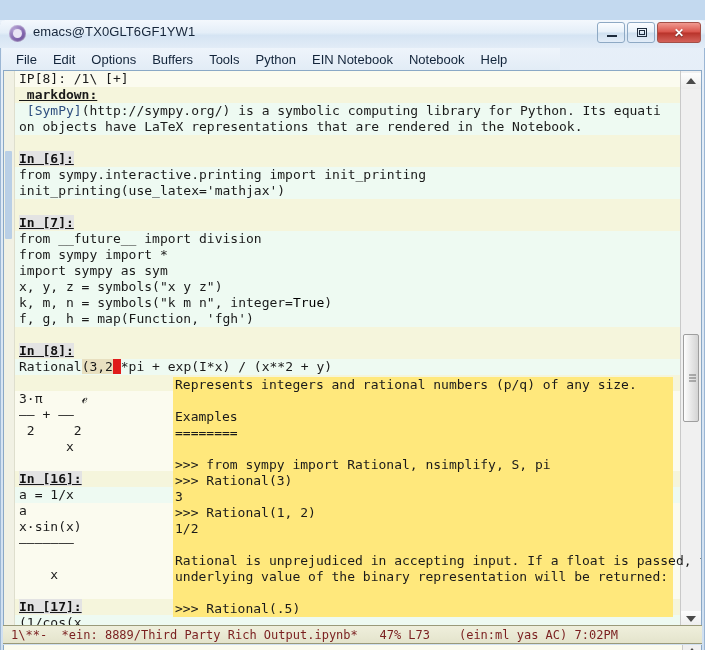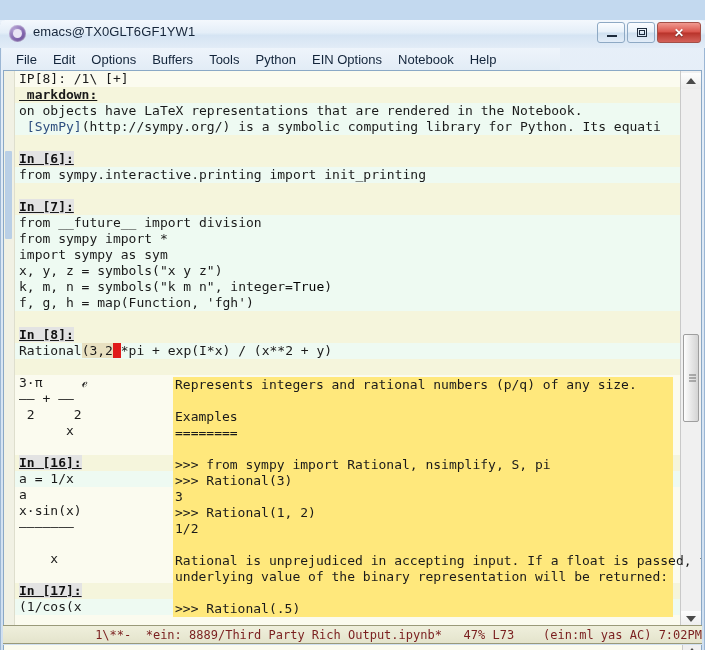--- a/index.html
+++ b/index.html
@@ -139,21 +139,20 @@
   .tooltip .tl{height:16px;}
   
   .modeline{
     position:absolute;left:3px;bottom:26px;width:699px;height:19px;
     background:linear-gradient(to bottom,#efefdc,#e4e4cc);
     border-top:1px solid #9a9a7a;border-bottom:1px solid #9a9a7a;
     box-sizing:border-box;
     font-family:"DejaVu Sans Mono","Liberation Mono",monospace;
     font-size:12px;line-height:18px;color:#7a1f1f;white-space:pre;
     padding-left:8px;
-    text-align:right;
   }
   .echoarea{
     position:absolute;left:3px;bottom:3px;width:699px;height:22px;
     background:#fbfbef;border:1px solid #8aa8c6;border-top:none;box-sizing:border-box;
   }
   .echo-scroll{
     position:absolute;right:0;top:0;width:18px;height:100%;
     background:#f0f0f0;border-left:1px solid #c9c9c9;
   }
   .echo-arrow{position:absolute;left:4px;width:10px;height:8px;display:flex;
@@ -183,38 +182,39 @@
     </div>
   </div>
 
   <div class="menubar" id="menubar">
       <div class="menu-item">File</div>
       <div class="menu-item">Edit</div>
       <div class="menu-item">Options</div>
       <div class="menu-item">Buffers</div>
       <div class="menu-item">Tools</div>
       <div class="menu-item">Python</div>
-      <div class="menu-item">EIN Options</div>
+      <div class="menu-item">EIN Notebook</div>
       <div class="menu-item">Notebook</div>
       <div class="menu-item">Help</div>
     </div>
 
   <div class="editor">
     <div class="left-fringe">
       <div class="lf-thumb"></div>
     </div>
 
     <div class="buffer" id="buffer">
         <div class="row hdr"><span>IP[8]: /1\ [+]</span></div>
         <div class="row inprompt"><span class="mdlabel"> markdown:</span></div>
+        <div class="row code"><span> <span class="lnk">[SymPy]</span>(http://sympy.org/) is a symbolic computing library for Python. Its equati</span></div>
         <div class="row code"><span>on objects have LaTeX representations that are rendered in the Notebook.</span></div>
-        <div class="row code"><span> <span class="lnk">[SymPy]</span>(http://sympy.org/) is a symbolic computing library for Python. Its equati</span></div>
         <div class="row blank-y"><span></span></div>
         <div class="row inprompt"><span class="r-in">In [6]:</span></div>
         <div class="row code"><span>from sympy.interactive.printing import init_printing</span></div>
+        <div class="row code"><span>init_printing(use_latex='mathjax')</span></div>
         <div class="row blank-y"><span></span></div>
         <div class="row inprompt"><span class="r-in">In [7]:</span></div>
         <div class="row code"><span>from __future__ import division</span></div>
         <div class="row code"><span>from sympy import *</span></div>
         <div class="row code"><span>import sympy as sym</span></div>
         <div class="row code"><span>x, y, z = symbols("x y z")</span></div>
         <div class="row code"><span>k, m, n = symbols("k m n", integer=<span class="kw">True</span>)</span></div>
         <div class="row code"><span>f, g, h = map(Function, 'fgh')</span></div>
         <div class="row blank-y"><span></span></div>
         <div class="row inprompt"><span class="r-in">In [8]:</span></div>

